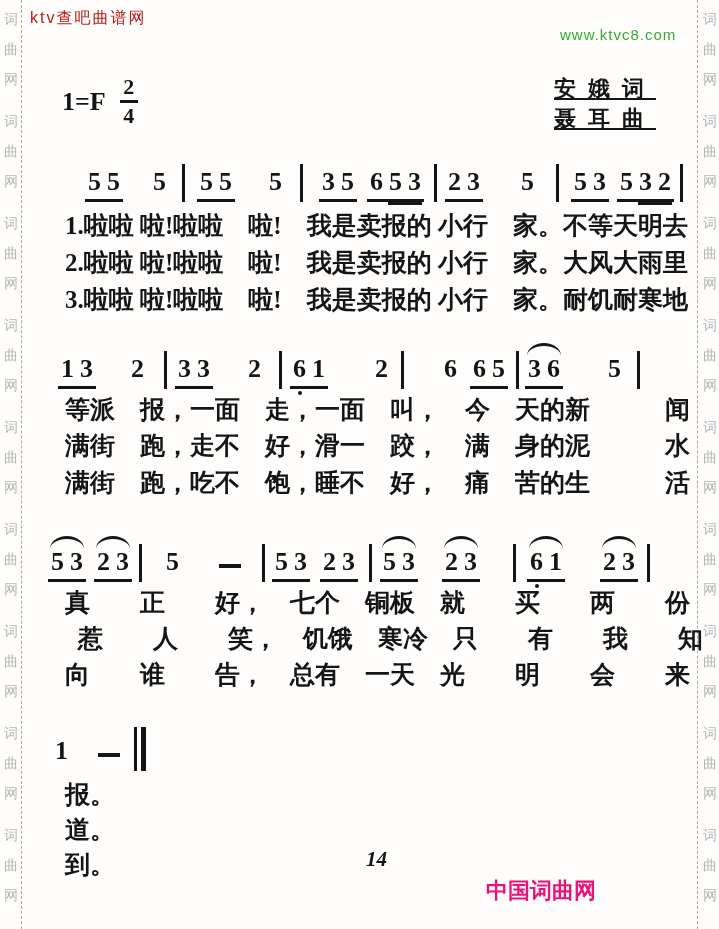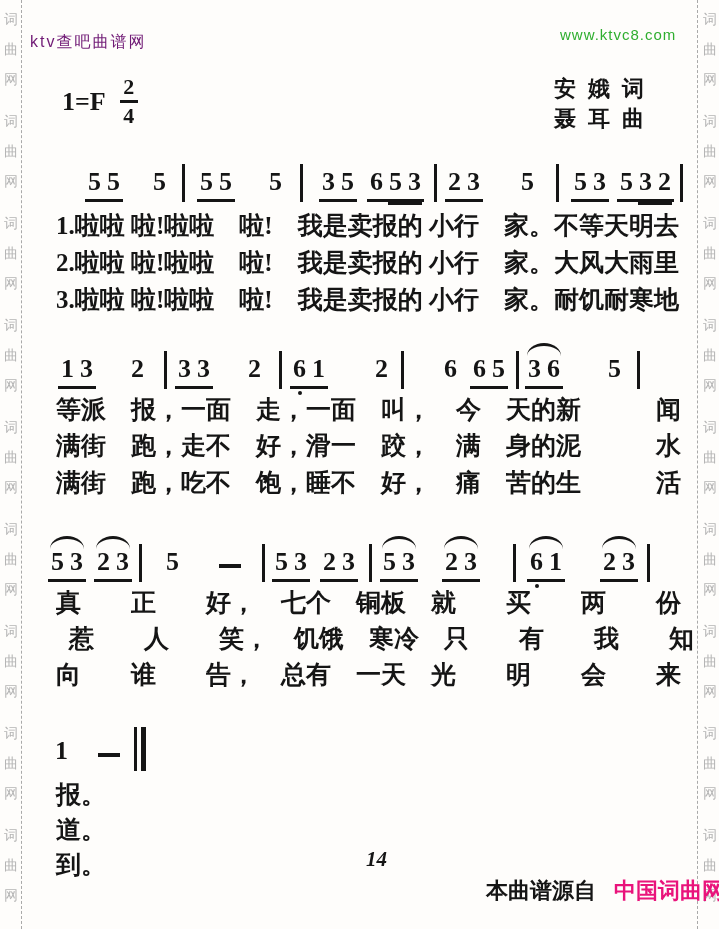--- a/index.html
+++ b/index.html
@@ -8,33 +8,33 @@
 
   
   .wm{position:absolute;top:0;bottom:0;width:18px;display:flex;flex-direction:column;padding-top:4px;}
   .wm-left{left:2px;} .wm-right{left:701px;}
   .wm-grp{display:flex;flex-direction:column;margin-bottom:12px;}
   .wm-ch{font:14px "Liberation Sans",sans-serif;color:#b5b5b5;line-height:30px;text-align:center;}
   .dash-line{position:absolute;top:0;bottom:0;width:0;border-left:1px dashed #a9a9a9;}
   .dl-left{left:21px;} .dl-right{left:697px;}
 
   
-  .site-left{position:absolute;left:30px;top:32px;font:16px "Liberation Sans",sans-serif;
-             color:#701a75;letter-spacing:2px;text-decoration:none;cursor:pointer;}
+  .site-left{position:absolute;left:30px;top:8px;font:16px "Liberation Sans",sans-serif;
+             color:#b91c1c;letter-spacing:2px;text-decoration:none;cursor:pointer;}
   .site-right{position:absolute;left:560px;top:26px;font:15px "Liberation Sans",sans-serif;
               color:#2fae2f;letter-spacing:1px;text-decoration:none;cursor:pointer;}
   .title{position:absolute;left:278px;top:28px;font-weight:bold;font-size:38px;
          letter-spacing:42px;white-space:nowrap;}
 
   .keysig{position:absolute;left:62px;top:76px;display:flex;align-items:center;gap:14px;font-family:Liberation Serif, serif;}
   .tonic{font-weight:bold;font-size:26px;line-height:1;}
   .meter{display:inline-flex;flex-direction:column;align-items:center;font-weight:bold;font-size:22px;line-height:1;}
   .mbar{width:18px;height:3px;background:#151515;margin:2px 0;}
 
-  .credit{position:absolute;left:554px;font-weight:bold;font-size:22px;letter-spacing:12px;white-space:nowrap;line-height:1;}
+  .credit{position:absolute;left:554px;font-weight:bold;font-size:22px;letter-spacing:12px;white-space:nowrap;line-height:1;text-decoration:underline;}
   .credit-lyr{top:78px;} .credit-cmp{top:108px;}
 
   
   .music-line{position:absolute;left:0;display:flex;flex-wrap:nowrap;align-items:flex-end;height:50px;}
   .ml1{top:152px;} .ml2{top:339px;} .ml3{top:532px;} .ml4{top:721px;}
   .note{display:inline-block;font-weight:bold;font-size:26px;line-height:1;position:relative;}
   .nq{padding-bottom:7px;}           
   .grp{display:inline-flex;align-items:flex-end;padding:0 3px 4px;border-bottom:3px solid #151515;position:relative;}
   .grp > * + *{margin-left:6px;}
   .sub2{display:inline-flex;position:relative;}
@@ -45,21 +45,21 @@
   .low::after{content:'';position:absolute;left:50%;margin-left:-2px;bottom:-13px;width:4px;height:4px;
               border-radius:50%;background:#151515;}
   .bar{width:3px;height:38px;background:#151515;}
   .dash{width:22px;height:4px;background:#151515;margin-bottom:14px;}
   .endbar{display:flex;gap:4px;height:44px;}
   .endbar span{display:block;height:100%;}
   .endbar .thin{width:3px;background:#151515;}
   .endbar .thick{width:5px;background:#151515;}
 
   
-  .lyr{position:absolute;left:56px;font-weight:bold;font-size:25px;line-height:1.15;white-space:pre;text-align:center;}
+  .lyr{position:absolute;left:65px;font-weight:bold;font-size:25px;line-height:1.15;white-space:pre;text-align:center;}
   .b1r1{top:212px;} .b1r2{top:249px;} .b1r3{top:286px;}
   .b2r1{top:396px;} .b2r2{top:432px;} .b2r3{top:469px;}
   .b3r1{top:589px;} .b3r2{top:625px;margin-left:13px;} .b3r3{top:661px;}
   .b4r1{top:781px;} .b4r2{top:816px;} .b4r3{top:851px;}
 
   
   .pageno{position:absolute;left:366px;top:847px;font-weight:bold;font-style:italic;font-size:21px;}
   .footer{position:absolute;left:486px;top:876px;display:flex;gap:18px;
           font:bold 22px "Liberation Sans",sans-serif;white-space:nowrap;}
   .footer .brand{color:#e9137b;cursor:pointer;}
@@ -320,17 +320,16 @@
   <div class="lyr b3r2">惹　　人　　笑，　饥饿　寒冷　只　　有　　我　　知</div>
   <div class="lyr b3r3">向　　谁　　告，　总有　一天　光　　明　　会　　来</div>
 
   <div class="lyr b4r1">报。</div>
   <div class="lyr b4r2">道。</div>
   <div class="lyr b4r3">到。</div>
 
   <div class="pageno">14</div>
 
   <div class="footer">
-    <span>本曲谱源自</span>
     <span class="brand">中国词曲网</span>
   </div>
 
 </div>
 
 </body></html>

